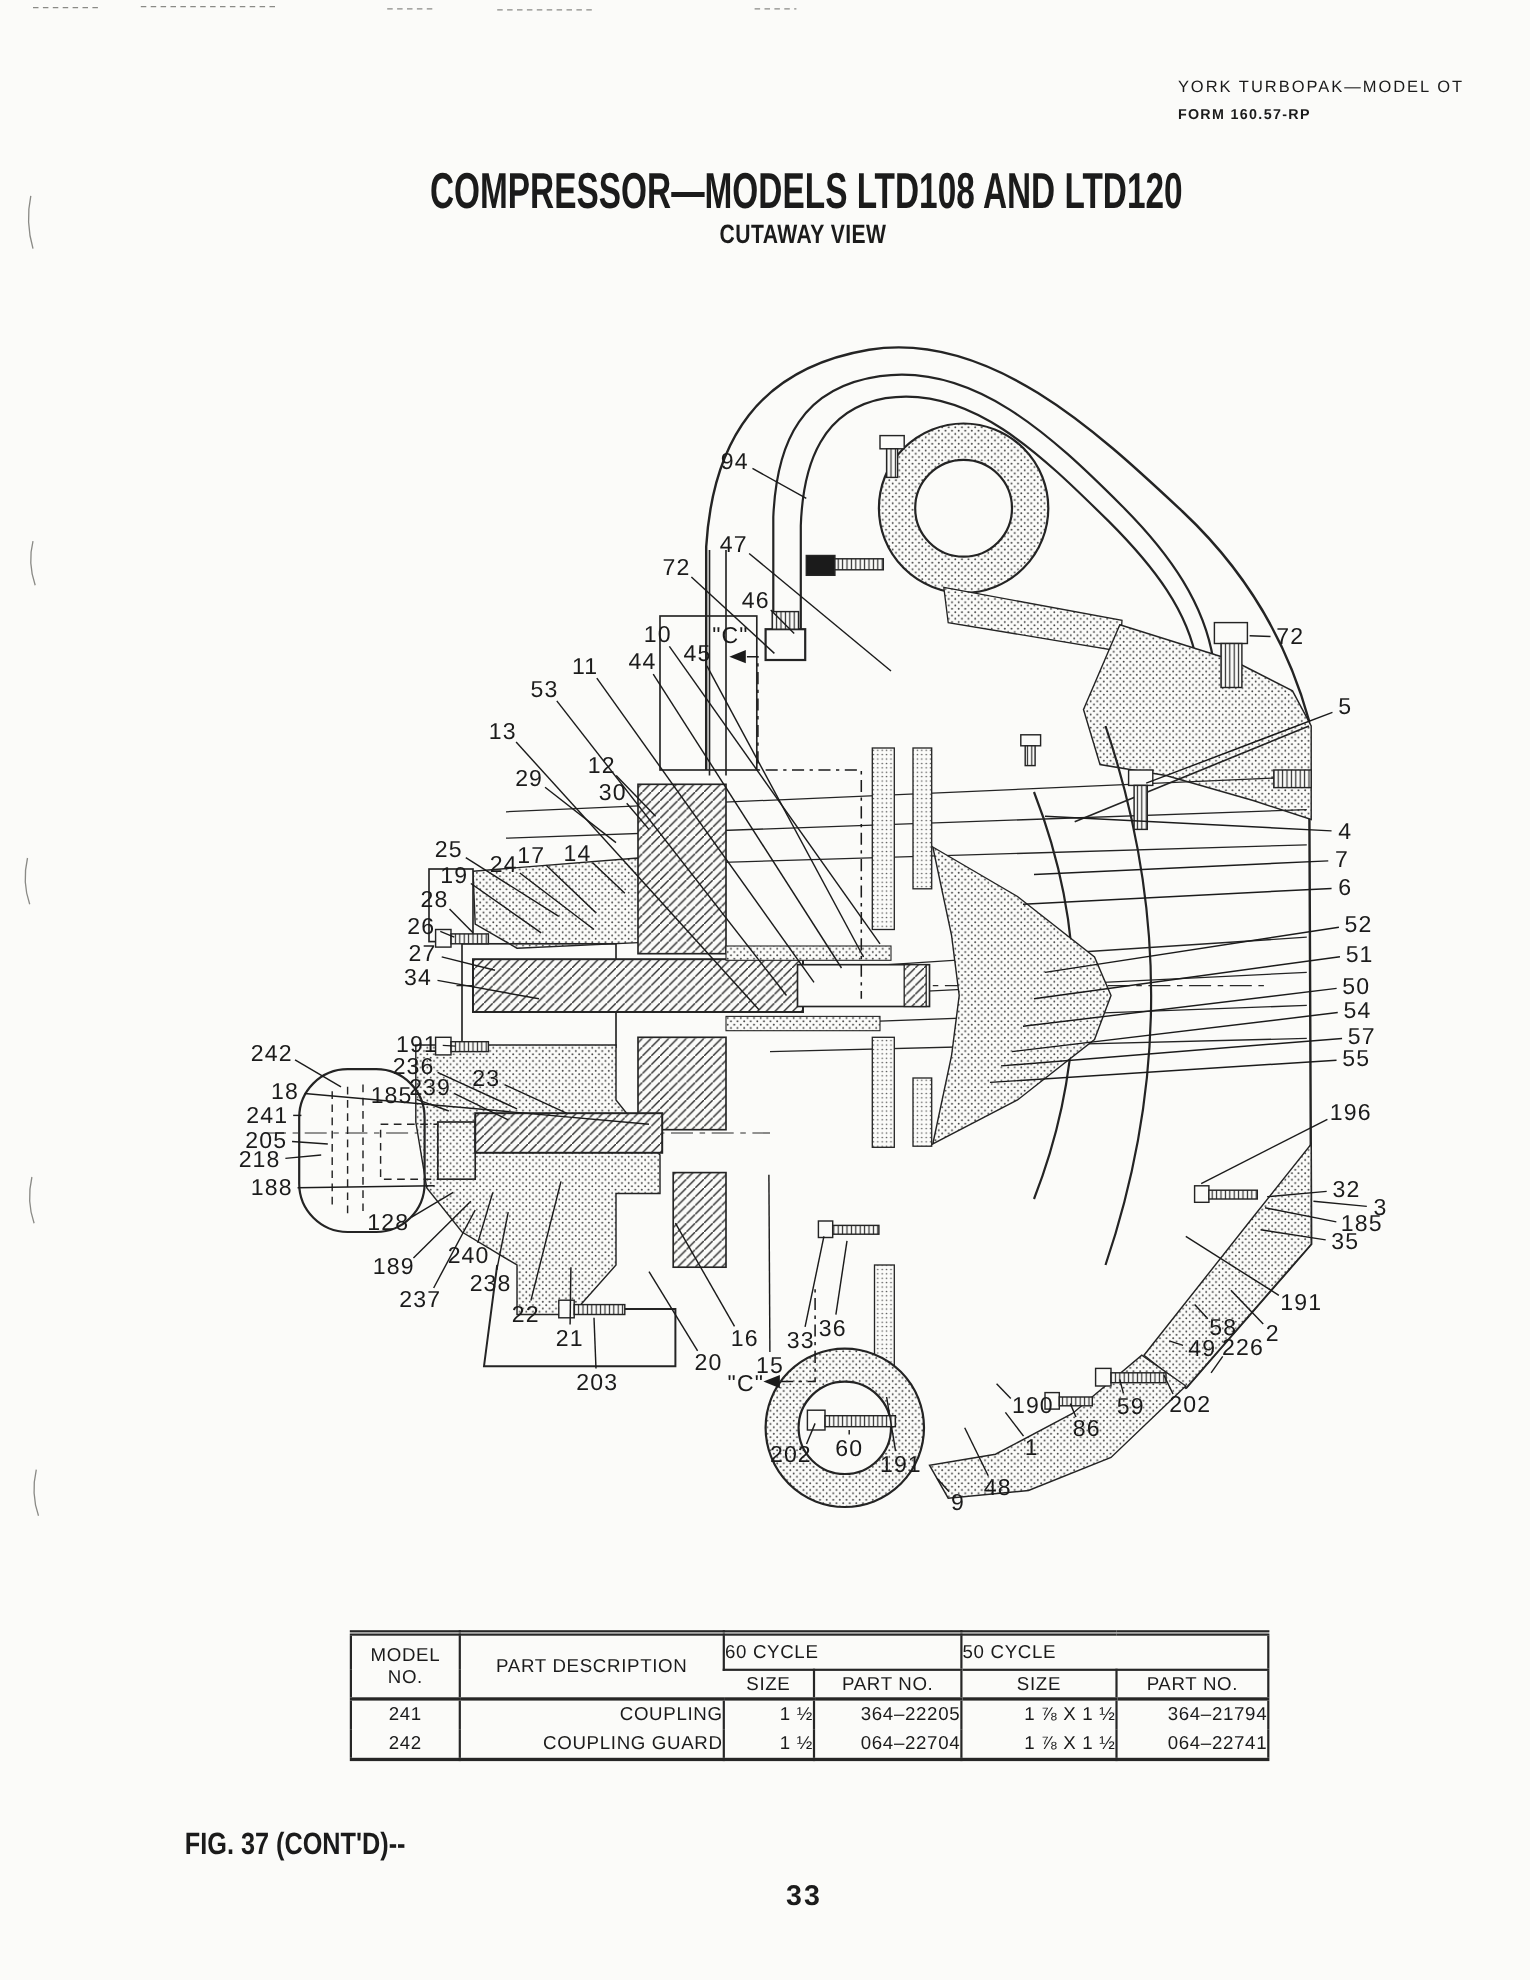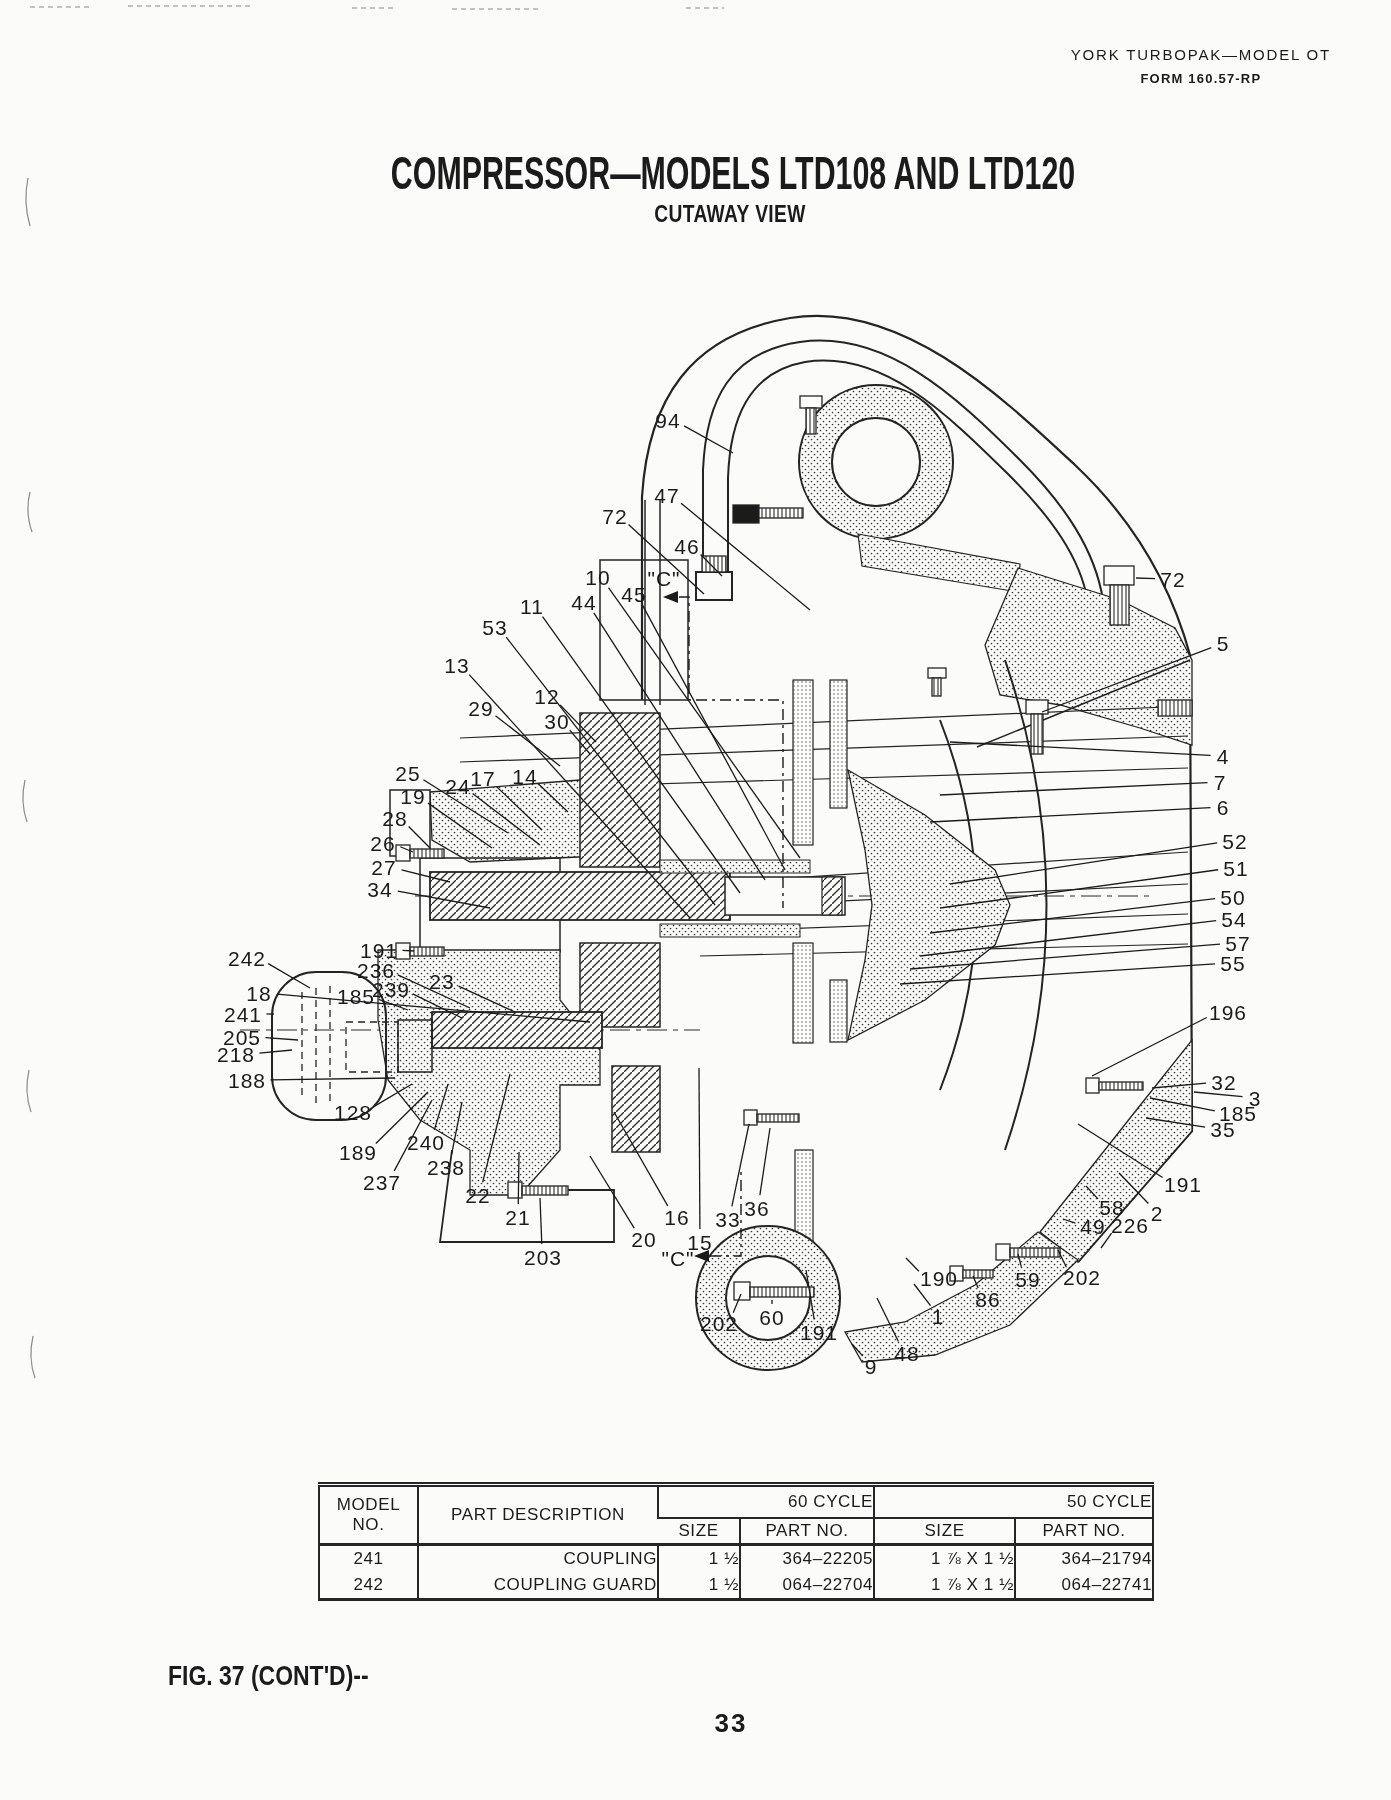--- a/index.html
+++ b/index.html
@@ -1,19 +1,19 @@
 <!DOCTYPE html>
 <html><head>
 <meta charset="utf-8">
 <style>
   html,body{margin:0;padding:0;background:#d8d8d4;}
   #page{position:relative;width:1391px;height:1800px;margin:0 auto;background:#fbfbf9;
         font-family:"Liberation Sans",sans-serif;color:#1b1b1b;overflow:hidden;}
   
-  .hdr{position:absolute;top:43px;right:60px;text-align:center;line-height:24px;white-space:nowrap;}
+  .hdr{position:absolute;top:68px;right:60px;text-align:left;line-height:24px;white-space:nowrap;}
   .hdr .l1{font-size:15px;letter-spacing:1.8px;}
   .hdr .l2{font-size:13px;font-weight:bold;letter-spacing:1.2px;}
   
   .title{position:absolute;top:146px;left:733px;font-size:46px;font-weight:bold;white-space:nowrap;
          transform:translateX(-50%) scaleX(.66);}
   .subtitle{position:absolute;top:200px;left:730px;font-size:24px;font-weight:bold;white-space:nowrap;
          transform:translateX(-50%) scaleX(.8);letter-spacing:.5px;}
   .caption{position:absolute;left:168px;top:1660px;font-size:28px;font-weight:bold;white-space:nowrap;
          transform:scaleX(.82);transform-origin:left center;}
   .pageno{position:absolute;left:731px;top:1708px;transform:translateX(-50%);
@@ -24,21 +24,21 @@
            text-anchor:middle;dominant-baseline:central;letter-spacing:1px;}
   .leader{stroke:#1b1b1b;stroke-width:1.3;}
   .sectionline{fill:none;stroke:#1b1b1b;stroke-width:1.4;stroke-dasharray:11 5 3 5;}
   .cl{stroke:#2a2a2a;stroke-width:1;stroke-dasharray:20 6 5 6;}
   
   .tablewrap{position:absolute;left:318px;top:1482px;}
   table.parts{border-collapse:collapse;table-layout:fixed;width:834px;font-size:17px;letter-spacing:.6px;}
   table.parts{border:2px solid #262626;border-top:5px double #262626;border-bottom:3px solid #262626;}
   table.parts th,table.parts td{border-left:2px solid #262626;font-weight:normal;padding:0;}
   table.parts th:first-child,table.parts td:first-child{border-left:none;}
-  .hr1 th{height:30px;text-align:right;}
+  .hr1 th{height:30px;text-align:left;}
   .hr1 th.cyc{border-bottom:2px solid #262626;}
   .hr2 th{height:24px;text-align:center;border-bottom:3px solid #262626;}
   th.spanv{border-bottom:3px solid #262626;text-align:center;}
   td{height:26px;text-align:right;}
   td.item{text-align:center;}
   td.desc{padding-left:14px;}
   td.size60{text-align:right;}
   td.part60{padding-left:8px;}
   td.size50{padding-left:14px;}
   td.part50{padding-left:12px;}

